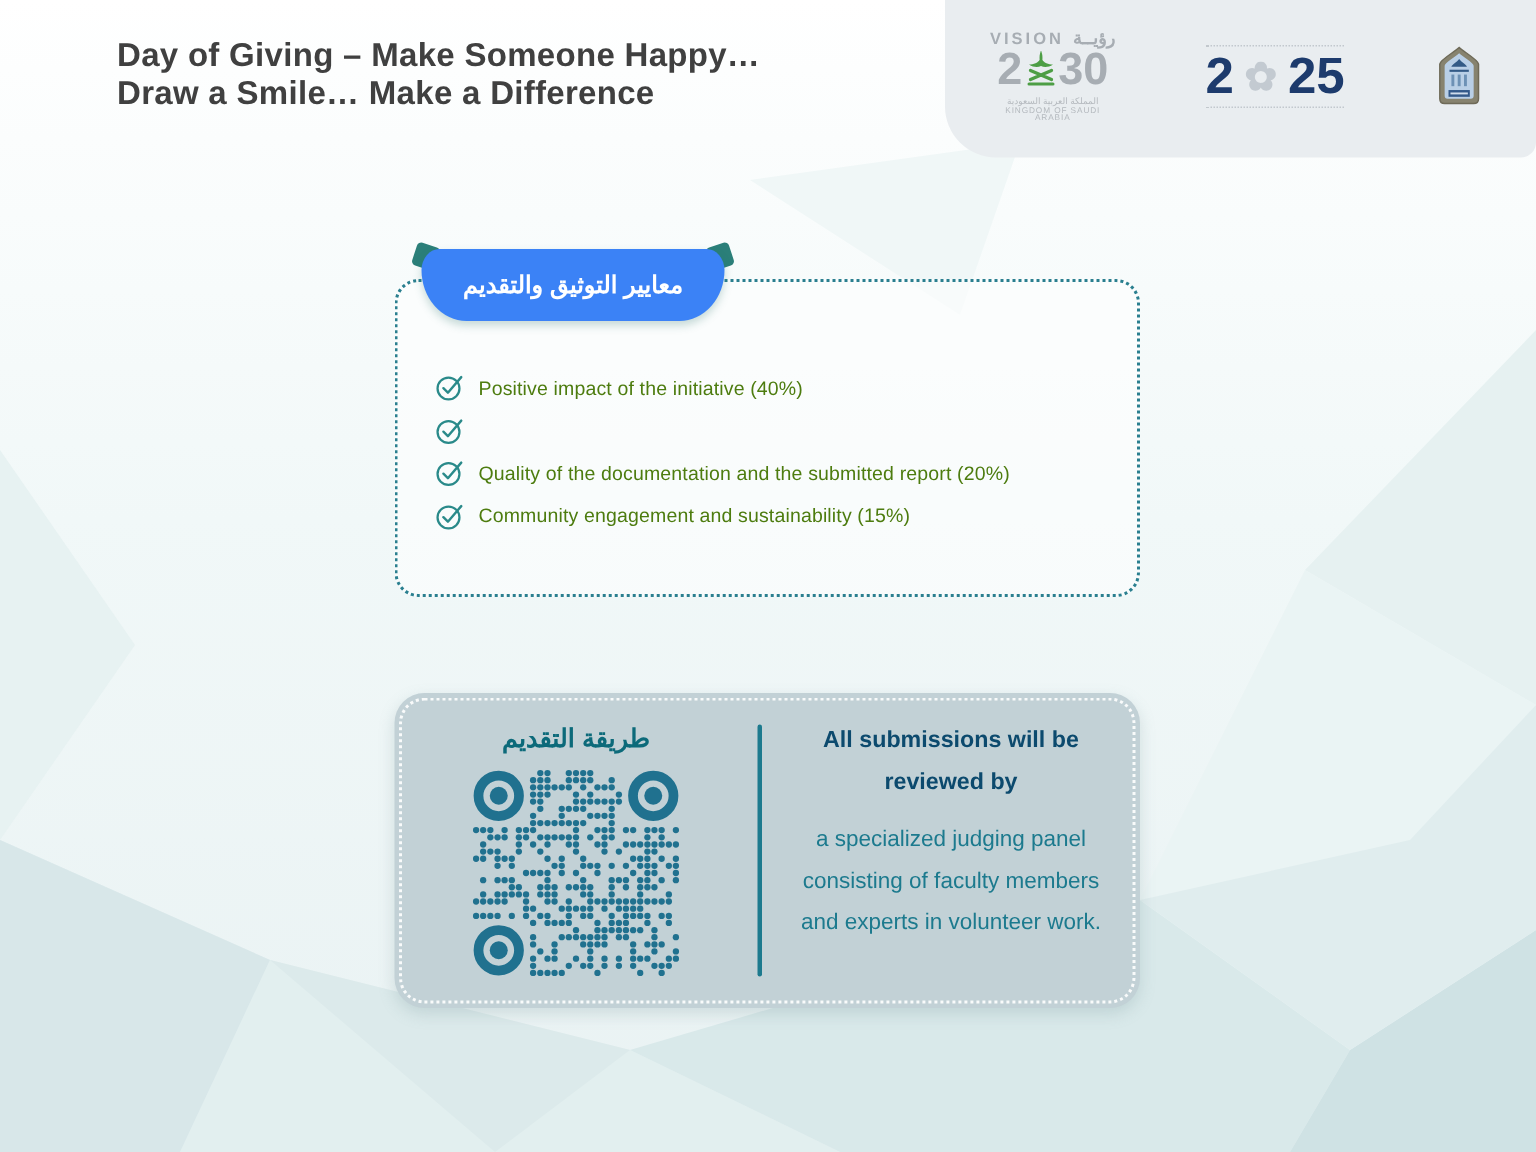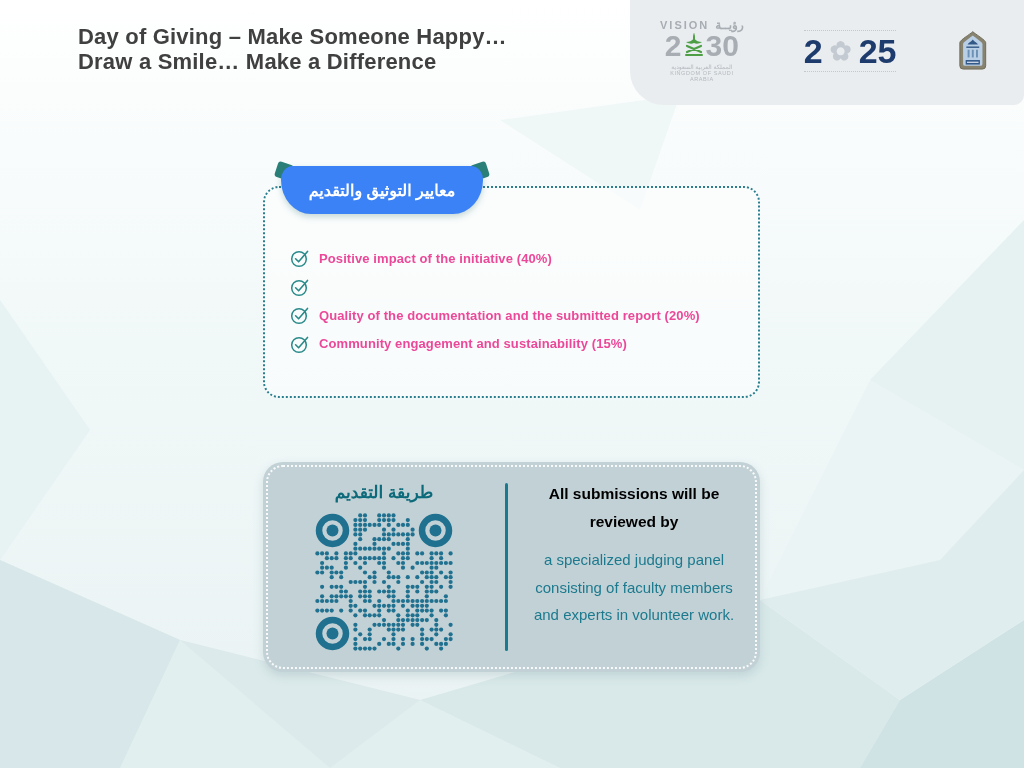--- a/index.html
+++ b/index.html
@@ -59,38 +59,38 @@
     content:""; position:absolute; top:-3px; width:16px; height:16px;
     background:#2b7f79; z-index:-1; border-radius:3px;
   }
   .banner::before { left:-5px; transform:rotate(18deg); }
   .banner::after  { right:-5px; transform:rotate(-18deg); }
 
   .criteria-content { padding:56px 20px 0 25px; }
   .criteria-heading { font-size:13px; font-weight:bold; color:#0f6e7e; margin-left:27px; margin-bottom:12px; letter-spacing:.1px; }
   .criteria-item { display:flex; align-items:center; gap:9px; height:28.5px; }
   .check-icon { width:20px; height:20px; flex:0 0 20px; }
-  .criteria-item-text { font-size:13px; color:#ec4899; font-weight:700; letter-spacing:.1px; }
+  .criteria-item-text { font-size:13px; color:#4d7c0f; font-weight:400; letter-spacing:.1px; }
 
   
   .submission-panel {
     position:absolute; left:263px; top:462px; width:497px; height:210px;
     background:#c2d1d6; border-radius:20px; z-index:2;
     display:flex; box-shadow:0 4px 10px rgba(120,150,155,.25);
   }
   .submission-panel::after {
     content:""; position:absolute; inset:3px; border-radius:17px;
     border:2px dotted rgba(255,255,255,.9); pointer-events:none;
   }
   .sub-left { width:242px; display:flex; flex-direction:column; align-items:center; padding-top:20px; }
   .sub-arabic-title { font-size:17px; font-weight:bold; color:#0c6a7a; margin-bottom:10px; }
   .qr-wrap { width:138px; height:138px; }
   .sub-divider { width:3px; height:168px; background:#1c7a8e; border-radius:2px; align-self:center; }
   .sub-right { flex:1; display:flex; flex-direction:column; justify-content:flex-start; padding:18px 14px 0 14px; text-align:center; }
-  .sub-bold { font-size:15.5px; font-weight:bold; color:#000000; line-height:28px; margin-bottom:10px; }
+  .sub-bold { font-size:15.5px; font-weight:bold; color:#0c4a6e; line-height:28px; margin-bottom:10px; }
   .sub-body { font-size:15px; color:#1c7a8e; line-height:27.5px; font-weight:500; }
 </style>
 </head>
 <body>
 
 <svg class="bg-pattern" viewBox="0 0 1024 768" preserveAspectRatio="none">
   <polygon points="0,768 0,560 180,640 120,768" fill="#ddebec"></polygon>
   <polygon points="0,560 180,640 330,768 0,768" fill="#d5e6e8" opacity=".7"></polygon>
   <polygon points="120,768 180,640 420,700 560,768" fill="#e2efef"></polygon>
   <polygon points="560,768 420,700 760,600 900,700 860,768" fill="#d9e9ea"></polygon>

